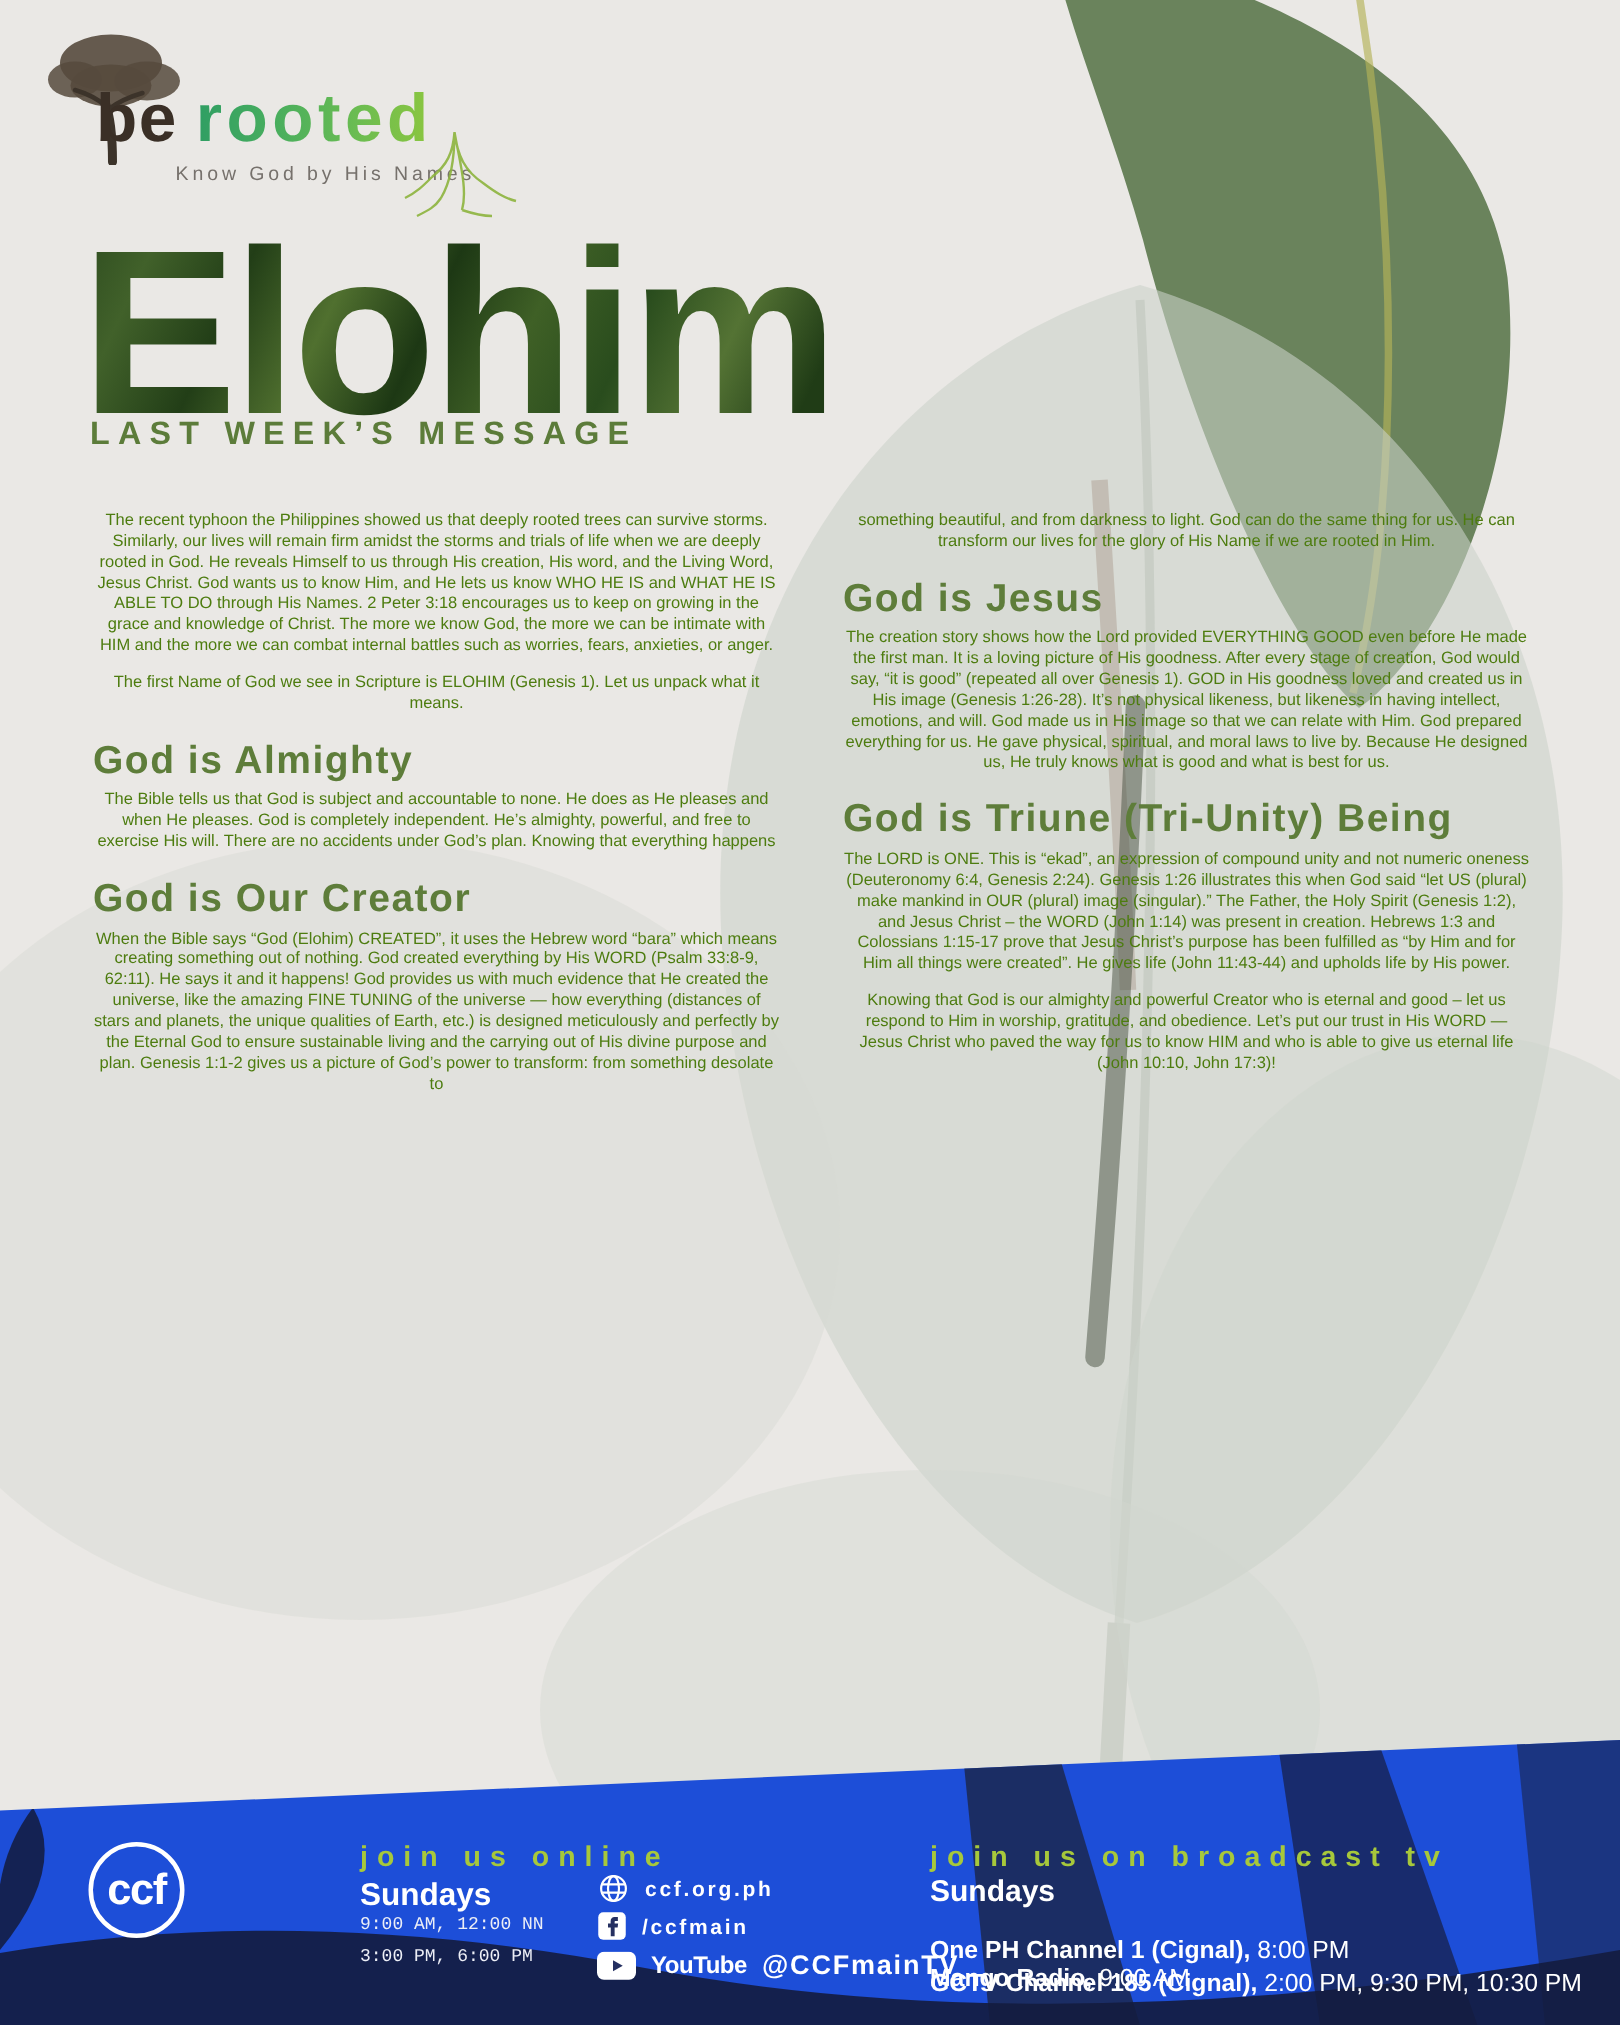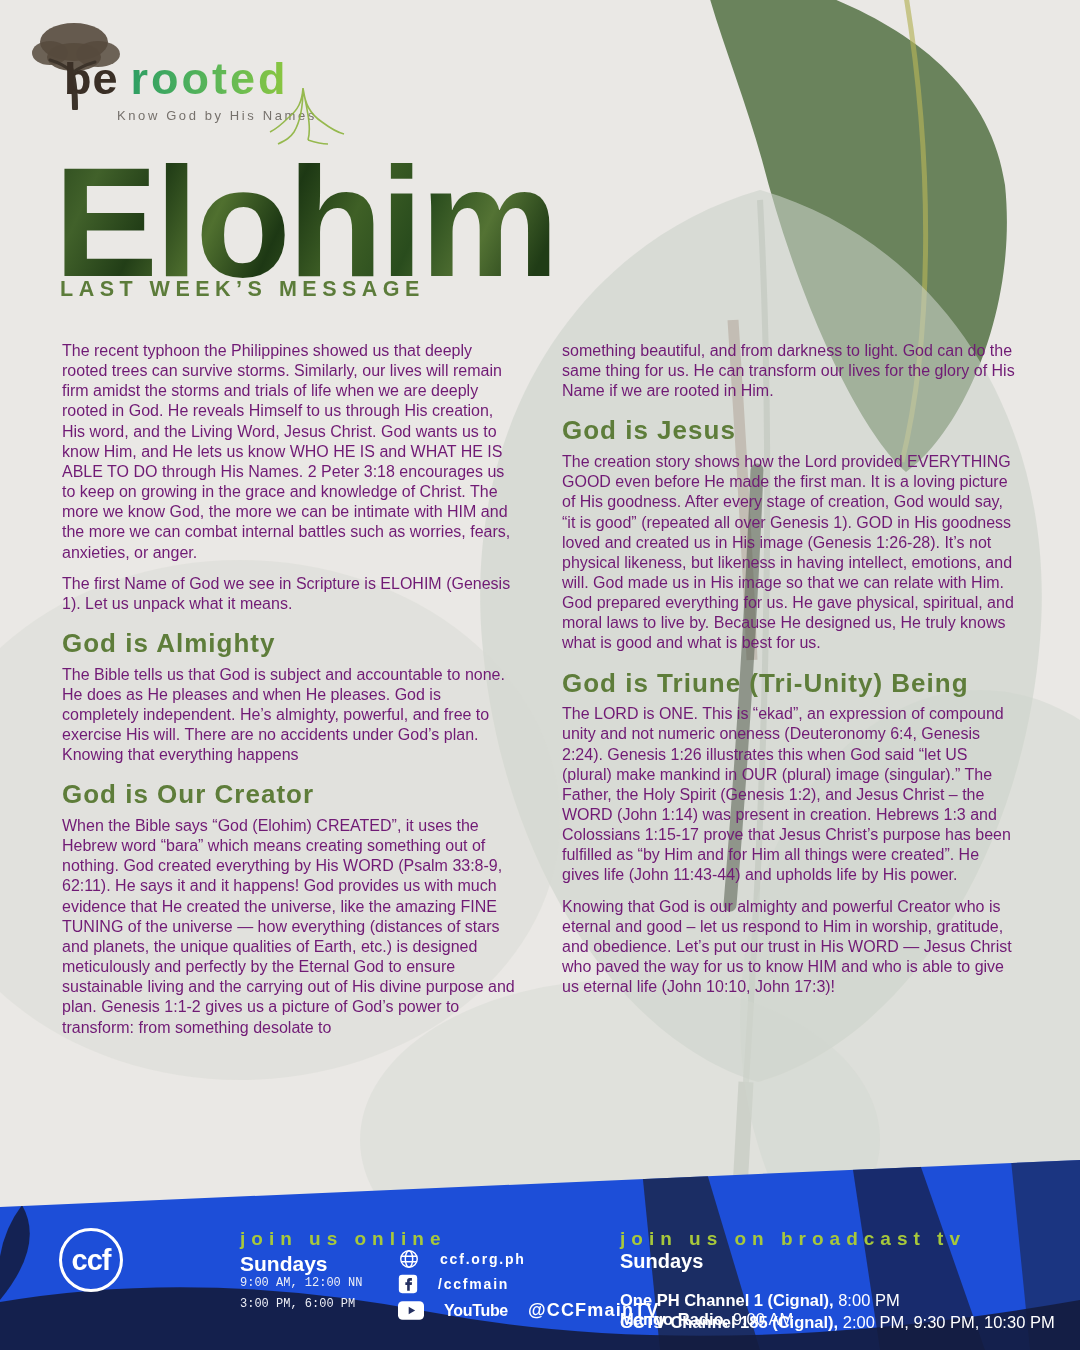--- a/index.html
+++ b/index.html
@@ -28,41 +28,41 @@
     letter-spacing:-3px;color:#2f4f20;
     background-image:linear-gradient(115deg,#2c4a1e 0%,#41612a 10%,#223e17 22%,#50702f 34%,#1d3814 46%,#3f6026 58%,#294c1d 70%,#547334 82%,#203c16 94%);
     -webkit-background-clip:text;background-clip:text;-webkit-text-fill-color:transparent;
   }
   .subtitle{position:absolute;left:60px;top:277px;font-size:21.5px;font-weight:700;letter-spacing:5.5px;color:#5c7c3a;}
 
   
   .col{position:absolute;top:341px;width:458px;}
   .col-left{left:62px;}
   .col-right{left:562px;}
-  .col p{margin:0 0 11px;font-size:16px;line-height:1.26;color:#701a75;}
+  .col p{margin:0 0 11px;font-size:11px;line-height:1.26;color:#4d7c0f;text-align:center;}
   .col h3{margin:15px 0 7px;font-size:26px;line-height:1.1;color:#5e7d3a;letter-spacing:1px;font-weight:700;}
   .col p:first-child,.col h3:first-child{margin-top:0;}
 
   
   .footer{
     position:absolute;left:0;top:1150px;width:1080px;height:200px;
     background:#1d4ed8;
     -webkit-clip-path:polygon(0 57px,100% 10px,100% 100%,0 100%);
     clip-path:polygon(0 57px,100% 10px,100% 100%,0 100%);
   }
   .footer-sil{position:absolute;left:0;top:0;width:1080px;height:200px;pointer-events:none;}
   .ccf-logo{
     position:absolute;left:59px;top:78px;width:58px;height:58px;border:3px solid #fff;border-radius:50%;
     display:flex;align-items:center;justify-content:center;
     color:#fff;font-size:29px;font-weight:700;letter-spacing:-1px;
   }
   .f-heading{position:absolute;font-size:19px;font-weight:700;letter-spacing:6px;color:#a7c83b;white-space:nowrap;}
   .f-day{position:absolute;font-size:21px;font-weight:700;color:#fff;}
   .f-times{position:absolute;font-size:12px;color:#eceef6;white-space:nowrap;font-family:Liberation Mono, monospace;}
-  .flink{position:absolute;left:398px;display:flex;align-items:center;gap:20px;color:#fff;}
+  .flink{position:absolute;left:398px;display:flex;align-items:center;gap:10px;color:#fff;}
   .flabel{font-size:14px;font-weight:600;letter-spacing:1.8px;}
   .yt-brand{font-size:16px;font-weight:700;letter-spacing:-.3px;}
   .yt-handle{font-size:18px;font-weight:700;letter-spacing:1.2px;}
   .b-line{position:absolute;left:620px;font-size:16.5px;color:#fff;white-space:nowrap;}
   .b-line b{font-weight:700;}
 </style>
 </head>
 <body>
 
 <div class="page">

